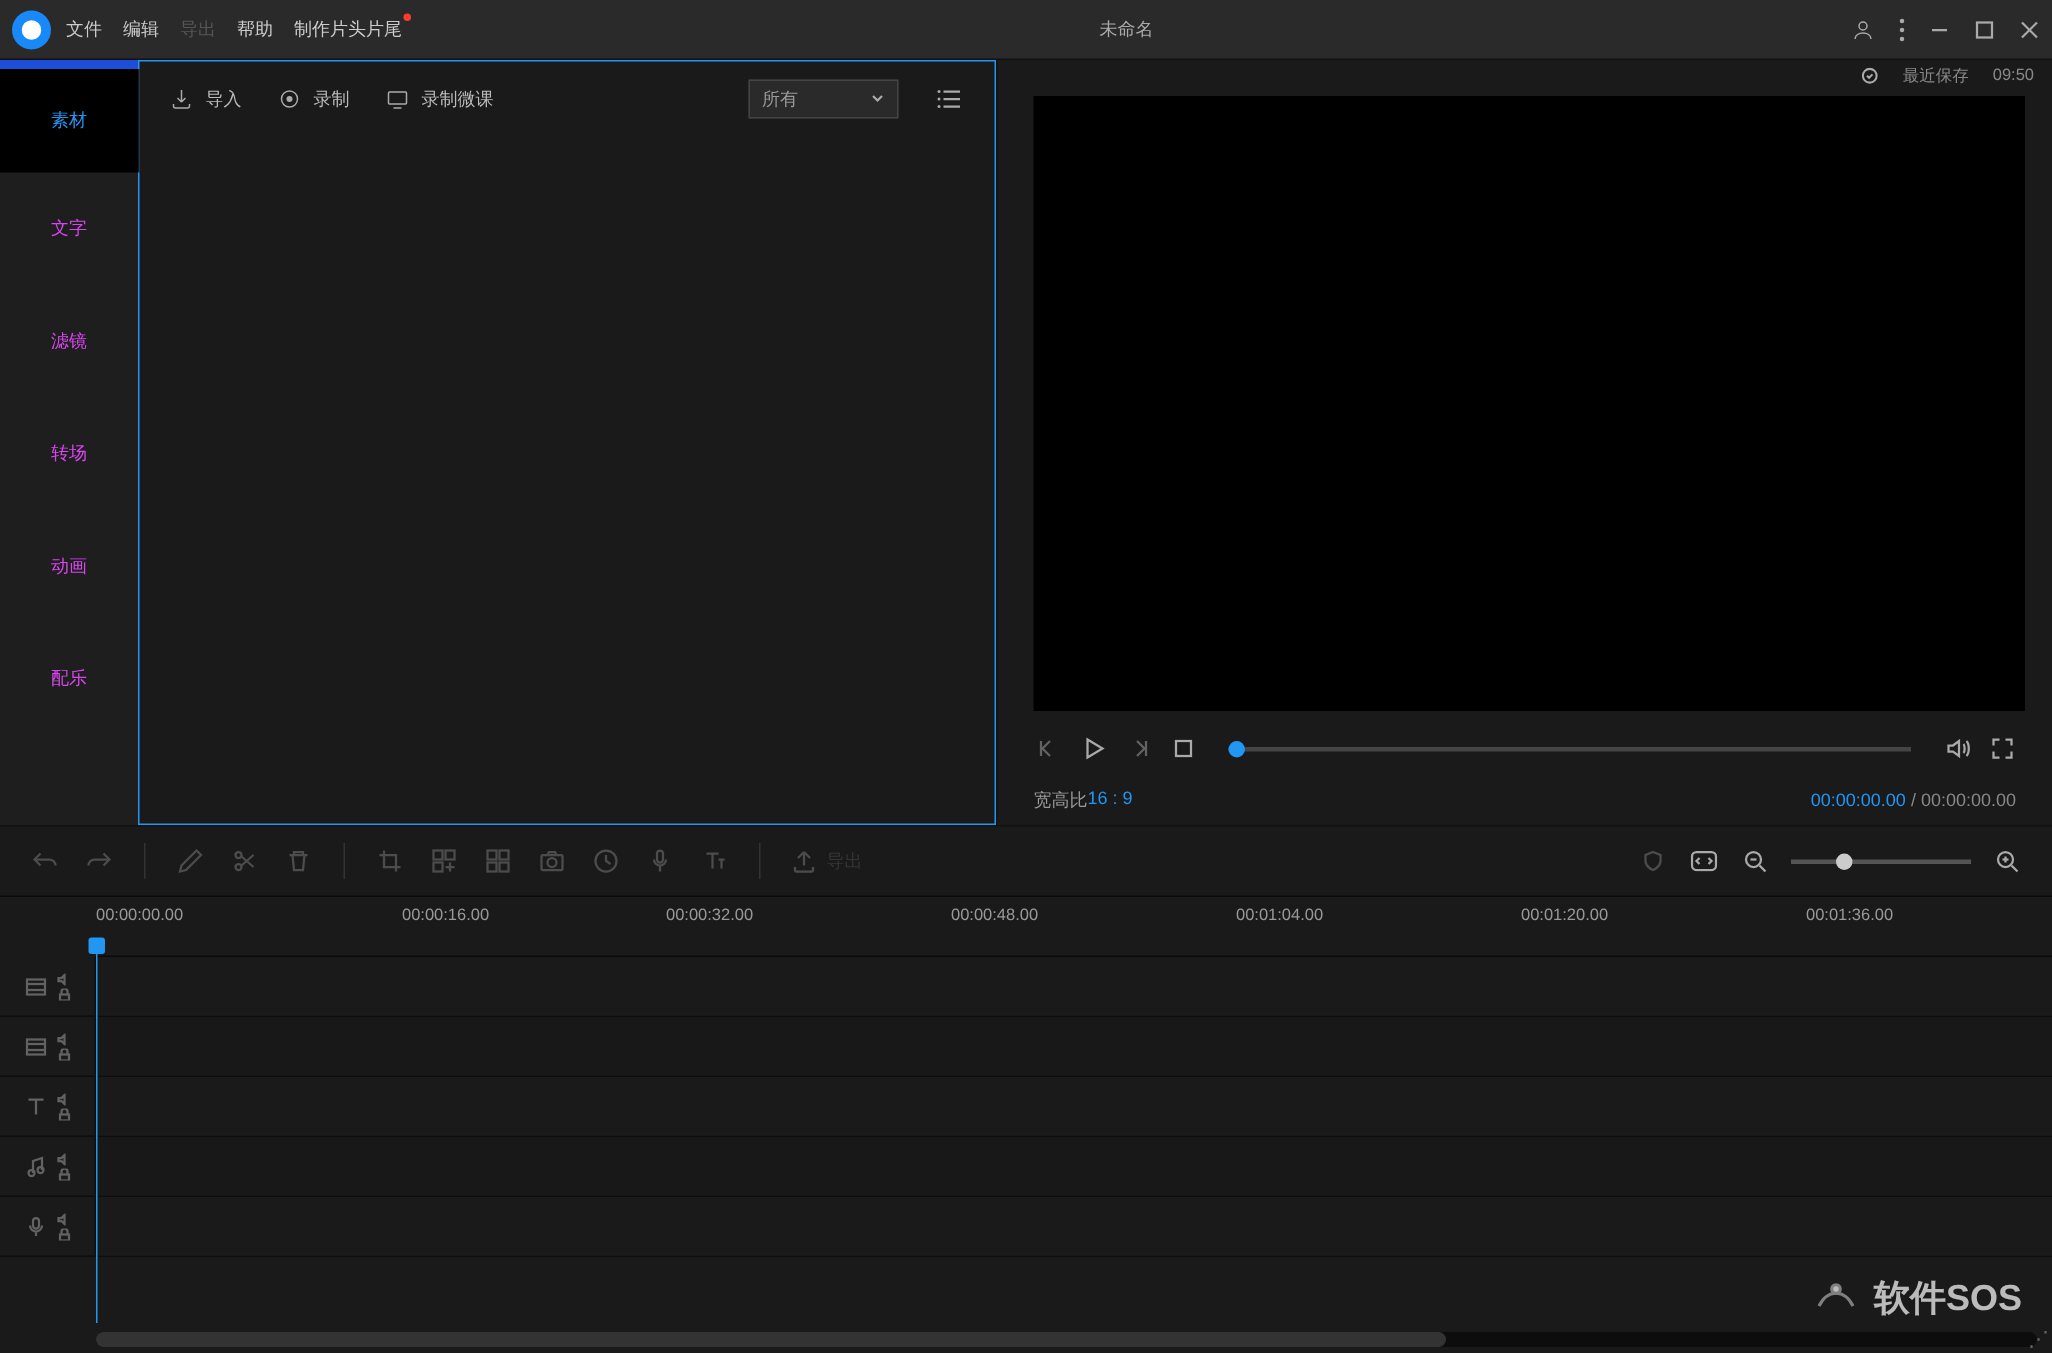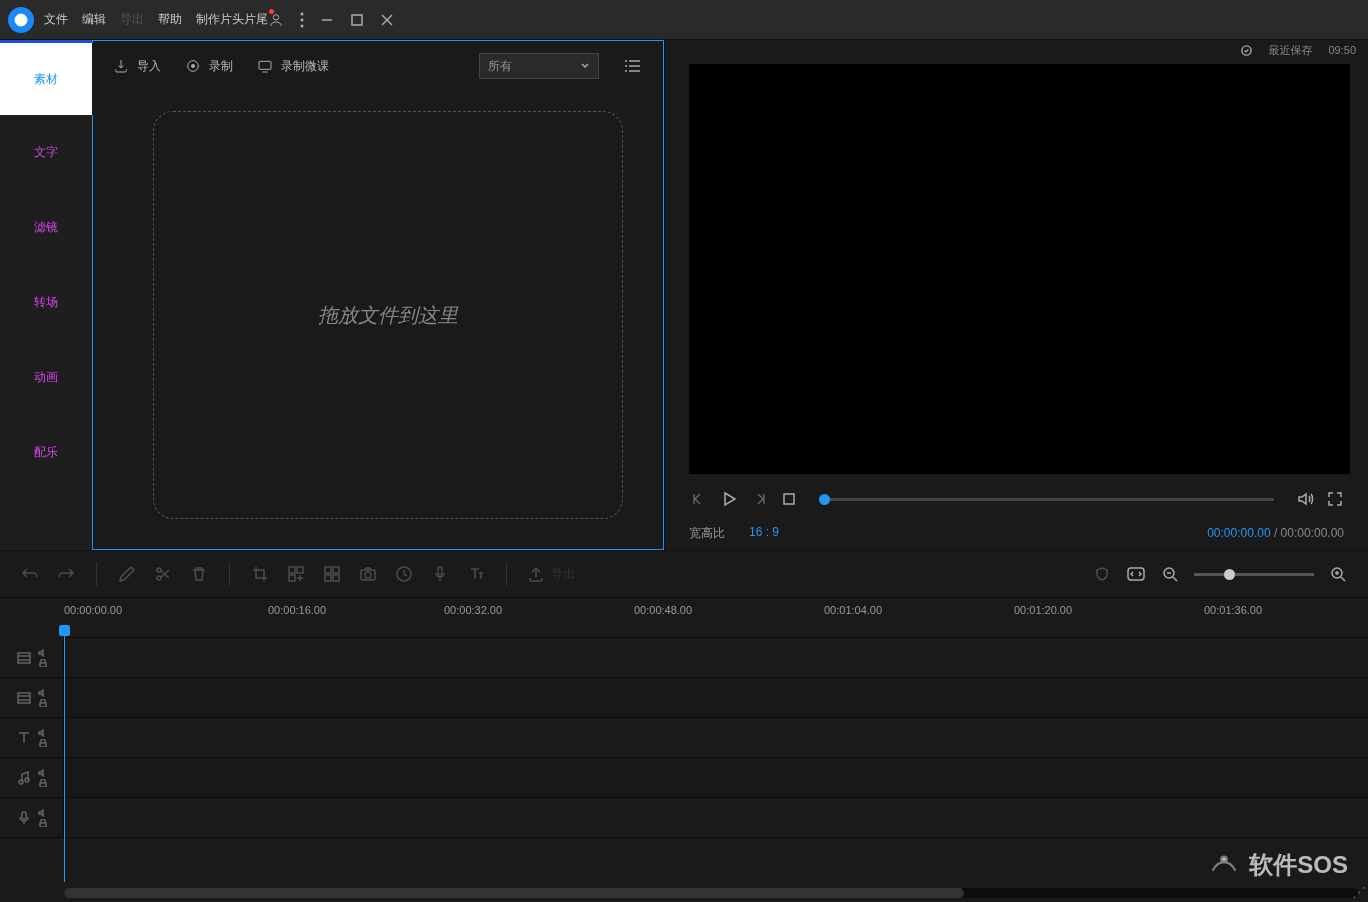--- a/index.html
+++ b/index.html
@@ -15,42 +15,42 @@
 .menu-item .dot { position: absolute; top: -2px; right: -6px; width: 5px; height: 5px; background: #ff3b30; border-radius: 50%; }
 .win-title { flex: 1; text-align: center; color: #aaa; }
 .win-controls { display: flex; align-items: center; gap: 16px; color: #aaa; }
 .win-controls span, .win-controls svg { cursor: pointer; }
 
 
 .main { display: flex; height: 510px; }
 .left-panel { width: 665px; display: flex; border-right: 1px solid #111; }
 .sidebar { width: 92px; background: #1e1e1e; display: flex; flex-direction: column; }
 .tab { height: 75px; display: flex; align-items: center; justify-content: center; color: #d946ef; cursor: pointer; }
-.tab.active { color: #2196f3; border-top: 3px solid #1d4ed8; border-right: none; background: #ffffff; position: relative; }
+.tab.active { color: #2196f3; border-top: 6px solid #1d4ed8; border-right: none; background: #000000; position: relative; }
 .tab.active::after { content: ''; position: absolute; right: -1px; top: 0; bottom: 0; width: 1px; background: #1a1a1a; }
 .media-area { flex: 1; border: 1px solid #2196f3; margin: 0; background: #1a1a1a; display: flex; flex-direction: column; }
 .media-toolbar { height: 50px; display: flex; align-items: center; padding: 0 20px; gap: 24px; }
 .tb-btn { display: flex; align-items: center; gap: 8px; color: #bbb; cursor: pointer; }
 .tb-btn svg { width: 16px; height: 16px; }
 .spacer { flex: 1; }
-.dropdown { width: 120px; height: 26px; background: #2a2a2a; border: 1px solid #444; display: flex; align-items: center; padding: 0 8px; justify-content: space-between; cursor: pointer; }
+.dropdown { width: 100px; height: 26px; background: #2a2a2a; border: 1px solid #444; display: flex; align-items: center; padding: 0 8px; justify-content: space-between; cursor: pointer; }
 .list-icon { width: 20px; height: 20px; cursor: pointer; display: flex; align-items: center; justify-content: center; }
 .dropzone { flex: 1; margin: 20px 40px 30px 60px; border: 1px dashed #555; border-radius: 20px; display: flex; align-items: center; justify-content: center; }
 .dropzone-text { font-style: italic; font-size: 20px; color: #888; }
 
 
 .right-panel { flex: 1; display: flex; flex-direction: column; background: #1a1a1a; }
 .save-info { height: 20px; display: flex; justify-content: flex-end; align-items: center; padding-right: 12px; color: #888; gap: 16px; font-size: 11px; }
 .preview { flex: 1; background: #000; margin: 4px 18px 8px 24px; }
 .play-controls { height: 34px; display: flex; align-items: center; padding: 0 24px; gap: 12px; }
 .play-controls svg { cursor: pointer; }
 .progress { flex: 1; height: 3px; background: #444; position: relative; margin: 0 10px; }
 .progress-thumb { position: absolute; left: 0; top: -4px; width: 11px; height: 11px; background: #2196f3; border-radius: 50%; }
 .preview-info { height: 34px; display: flex; align-items: center; padding: 0 24px; justify-content: space-between; }
-.aspect { display: flex; gap: 24px; }
+.aspect { display: flex; gap: 0; }
 .aspect-val { color: #2196f3; }
 .time-display { color: #888; }
 .time-display .current { color: #2196f3; }
 
 
 .timeline-toolbar { height: 48px; display: flex; align-items: center; padding: 0 20px; gap: 16px; border-top: 1px solid #111; border-bottom: 1px solid #0a0a0a; }
 .tl-btn { width: 20px; height: 20px; display: flex; align-items: center; justify-content: center; cursor: pointer; }
 .tl-btn.disabled { opacity: 0.35; }
 .tl-sep { width: 1px; height: 24px; background: #333; margin: 0 4px; }
 .tl-right { margin-left: auto; display: flex; align-items: center; gap: 14px; }
@@ -94,20 +94,21 @@
         <circle cx="7" cy="12" r="1.5" fill="#fff" stroke="none"></circle>
       </svg>
   </div>
   <div class="menu">
     <span class="menu-item">文件</span>
     <span class="menu-item">编辑</span>
     <span class="menu-item disabled">导出</span>
     <span class="menu-item">帮助</span>
     <span class="menu-item"><span>制作片头片尾</span><span class="dot"></span></span>
   </div>
+  <div class="win-title">未命名</div>
   <div class="win-controls">
     <svg width="16" height="16" viewBox="0 0 24 24">
         <circle cx="12" cy="8" r="4"></circle>
         <path d="M4 21c0-4 4-6 8-6s8 2 8 6"></path>
       </svg>
     <svg width="4" height="16" viewBox="0 0 4 16">
         <circle cx="2" cy="2" r="1.5" class="icon-fill"></circle>
         <circle cx="2" cy="8" r="1.5" class="icon-fill"></circle>
         <circle cx="2" cy="14" r="1.5" class="icon-fill"></circle>
       </svg>
@@ -167,23 +168,20 @@
           <svg width="18" height="18" viewBox="0 0 18 18">
               <line x1="5" y1="4" x2="16" y2="4"></line>
               <line x1="5" y1="9" x2="16" y2="9"></line>
               <line x1="5" y1="14" x2="16" y2="14"></line>
               <circle cx="2" cy="4" r="1" class="icon-fill"></circle>
               <circle cx="2" cy="9" r="1" class="icon-fill"></circle>
               <circle cx="2" cy="14" r="1" class="icon-fill"></circle>
             </svg>
         </div>
       </div>
-      <div class="dropzone">
-        <div class="dropzone-text">拖放文件到这里</div>
-      </div>
     </div>
   </div>
 
   <div class="right-panel">
     <div class="save-info">
       <svg width="11" height="11" viewBox="0 0 12 12">
           <circle cx="6" cy="6" r="5"></circle>
           <path d="M4 6l1.5 1.5L8 5"></path>
         </svg>
       <span>最近保存</span>

